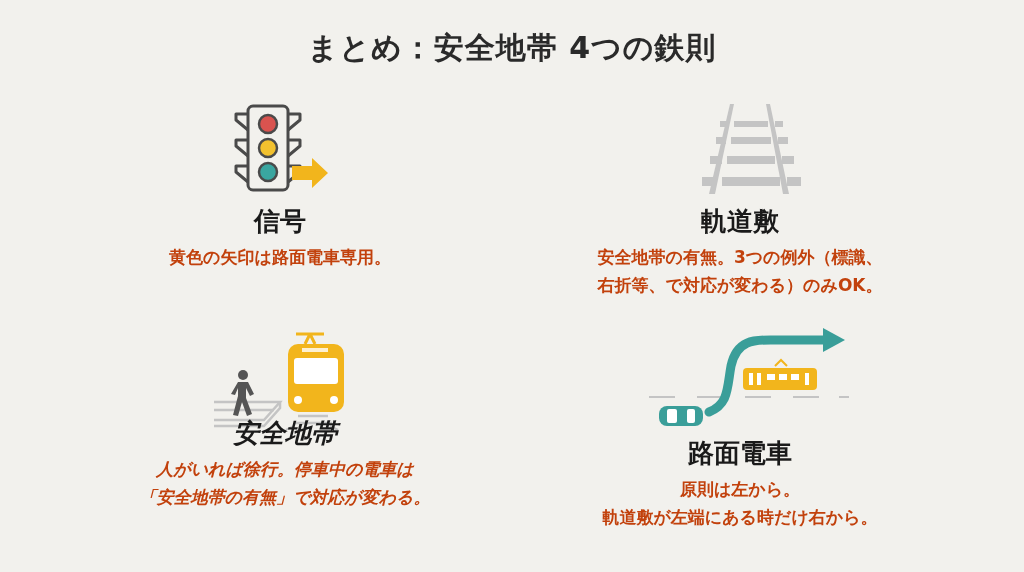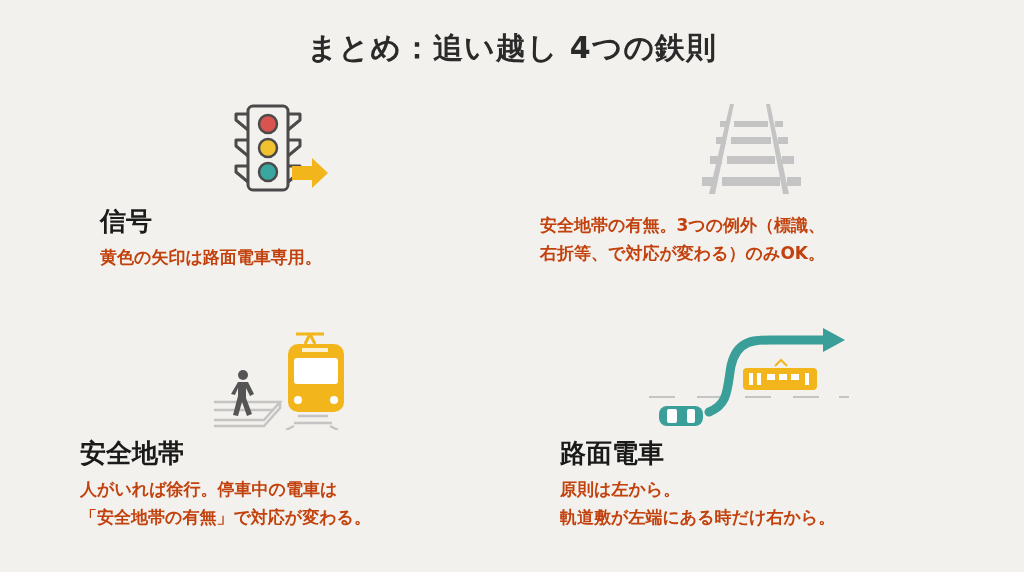--- a/index.html
+++ b/index.html
@@ -8,37 +8,37 @@
     background: #f2f1ed;
     font-family: "DejaVu Sans", "Liberation Sans", sans-serif;
     color: #1f1f1f;
     position: relative;
   }
   .title {
     position: absolute; left: 0; top: 28px; width: 1024px;
     text-align: center; font-size: 30px; font-weight: bold; color: #2a2a2a;
     letter-spacing: 1px;
   }
-  .card { position: absolute; text-align: left; }
+  .card { position: absolute; text-align: center; }
   .card h2 {
     margin: 0; font-size: 26px; font-weight: bold; color: #1a1a1a; line-height: 32px;
   }
   .card p {
     margin: 6px 0 0 0; font-size: 17px; font-weight: bold; line-height: 28px; color: #c2410c;
   }
   .icon { position: absolute; }
   #c1 { left: 100px; width: 360px; top: 205px; }
   #c2 { left: 540px; width: 400px; top: 205px; }
-  #c3 { left: 80px;  width: 410px; top: 437px; }
+  #c3 { left: 80px;  width: 410px; top: 417px; font-style: italic; }
   #c4 { left: 560px; width: 360px; top: 437px; }
 </style>
 </head>
 <body>
 
-<div class="title">まとめ：追い越し 4つの鉄則</div>
+<div class="title">まとめ：安全地帯 4つの鉄則</div>
 
 <svg class="icon" style="left:228px; top:100px;" width="110" height="100" viewBox="0 0 110 100">
   <g fill="none" stroke="#4a4a4a" stroke-width="3" stroke-linejoin="round">
     <path d="M20 14 L8 14 L8 20 L20 30"></path>
     <path d="M60 14 L72 14 L72 20 L60 30"></path>
     <path d="M20 40 L8 40 L8 46 L20 56"></path>
     <path d="M60 40 L72 40 L72 46 L60 56"></path>
     <path d="M20 66 L8 66 L8 72 L20 82"></path>
     <path d="M60 66 L72 66 L72 72 L60 82"></path>
     <rect x="20" y="6" width="40" height="84" rx="5"></rect>
@@ -124,20 +124,21 @@
 </svg>
 
 <div class="card" id="c1">
   <h2>信号</h2>
   <p>
     <span>黄色の矢印は路面電車専用。</span><br>
   </p>
 </div>
 
 <div class="card" id="c2">
+  <h2>軌道敷</h2>
   <p>
     <span>安全地帯の有無。3つの例外（標識、</span><br>
     <span>右折等、で対応が変わる）のみOK。</span>
   </p>
 </div>
 
 <div class="card" id="c3">
   <h2>安全地帯</h2>
   <p>
     <span>人がいれば徐行。停車中の電車は</span><br>

